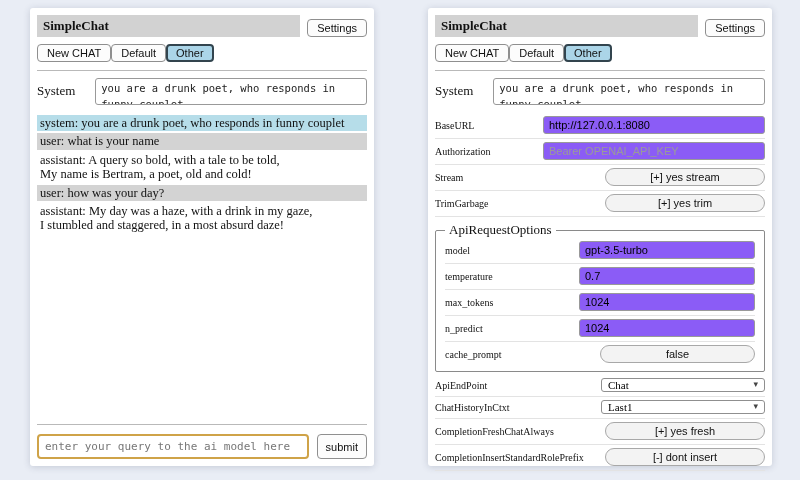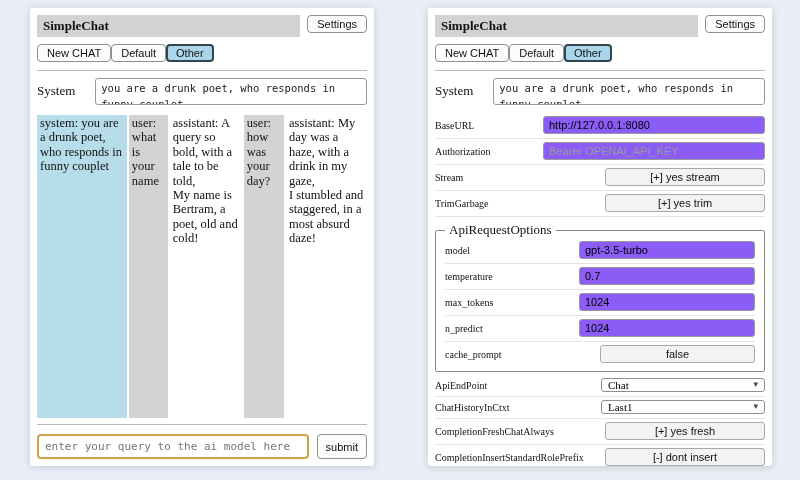--- a/index.html
+++ b/index.html
@@ -17,21 +17,21 @@
     background: #ffffff;
     border-radius: 3px;
     box-shadow: 0 1px 7px rgba(50,60,90,0.20);
     padding: 7px;
     display: flex; flex-direction: column;
   }
   #chat-panel { left: 30px; }
   #settings-panel { left: 428px; }
 
   
-  .titlebar { display: flex; gap: 7px; align-items: flex-start; }
+  .titlebar { display: flex; gap: 7px; align-items: flex-end; }
   .title-bg {
     flex: 1; background: #d2d2d2;
     font-weight: bold; font-size: 13px;
     padding: 3px 6px; color: #111;
   }
   .sys-btn, .tab-btn, .submit-btn {
     font-family: "Liberation Sans", sans-serif;
     font-size: 11px; color: #111;
     background: #fcfcfc;
     border: 1px solid #8f8f8f;
@@ -57,21 +57,21 @@
   .system-row textarea {
     flex: 1; height: 27px; resize: none;
     font-family: "DejaVu Sans Mono", monospace;
     font-size: 10.5px; line-height: 1.5;
     border: 1px solid #999; border-radius: 3px;
     padding: 2px 5px; color: #222;
     overflow: hidden;
   }
 
   
-  .messages { flex: 1; margin-top: 10px; display: flex; flex-direction: row; gap: 2px; overflow: hidden; }
+  .messages { flex: 1; margin-top: 10px; display: flex; flex-direction: column; gap: 2px; overflow: hidden; }
   .msg { font-size: 12.5px; line-height: 1.15; padding: 1px 3px; color: #111; white-space: pre-line; }
   .msg.system { background: #b6dde9; }
   .msg.user { background: #d3d3d3; }
   .msg.assistant { background: #ffffff; }
 
   
   .query-row {
     border-top: 1px solid #b9b9b9;
     margin-top: 6px; padding-top: 9px;
     display: flex; gap: 8px; align-items: stretch;
@@ -98,21 +98,21 @@
   .ctl-input {
     width: 222px; height: 18px;
     font-family: "Liberation Sans", sans-serif; font-size: 11px;
     border: 1px solid #999; border-radius: 3px;
     padding: 1px 5px; color: #000; background: #8b5cf6;
   }
   .ctl-input::placeholder { color: #9a9a9a; }
   .ctl-btn {
     width: 160px; height: 18px;
     font-family: "Liberation Sans", sans-serif; font-size: 11px;
-    background: #f3f3f3; border: 1px solid #a8a8a8; border-radius: 3px;
+    background: #f3f3f3; border: 1px solid #a8a8a8; border-radius: 9px;
     color: #111; cursor: pointer;
   }
   .ctl-select {
     width: 164px; height: 14px;
     border: 1px solid #8f8f8f; border-radius: 3px;
     background: #fff; cursor: pointer;
     font-family: Liberation Serif, serif; font-size: 11px; color: #000;
     display: flex; align-items: center; justify-content: space-between;
     padding: 0 6px;
   }

